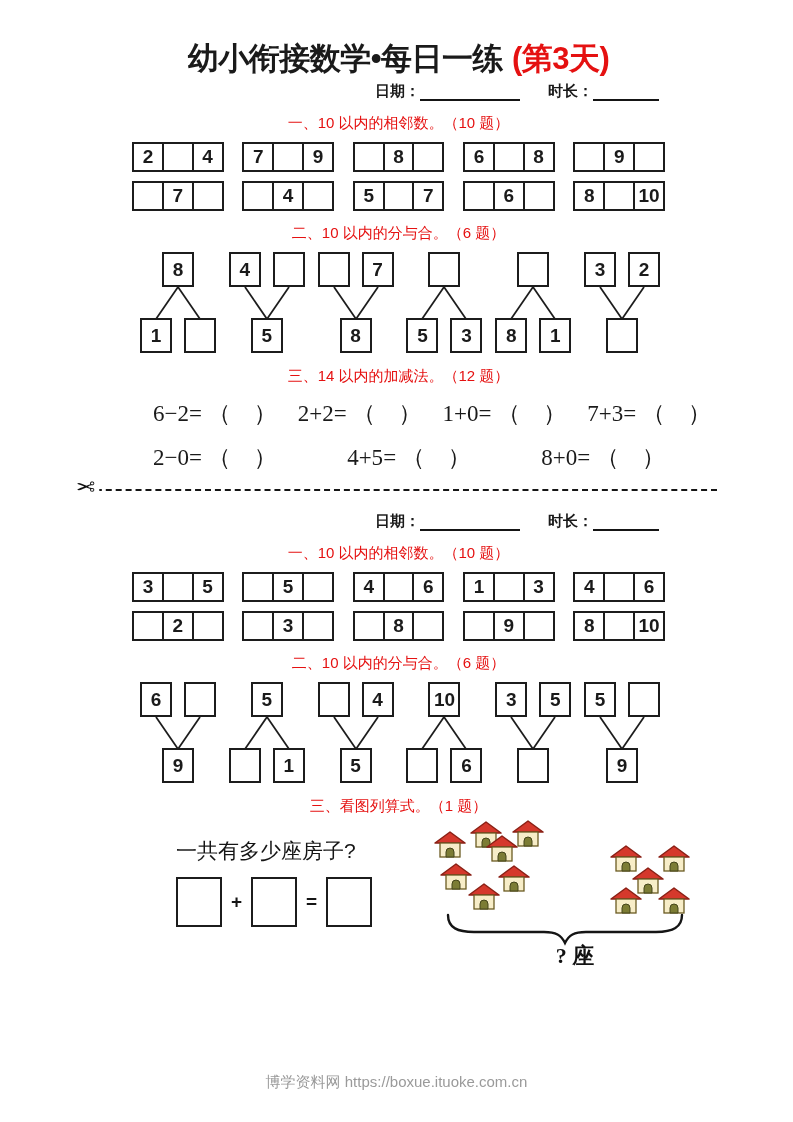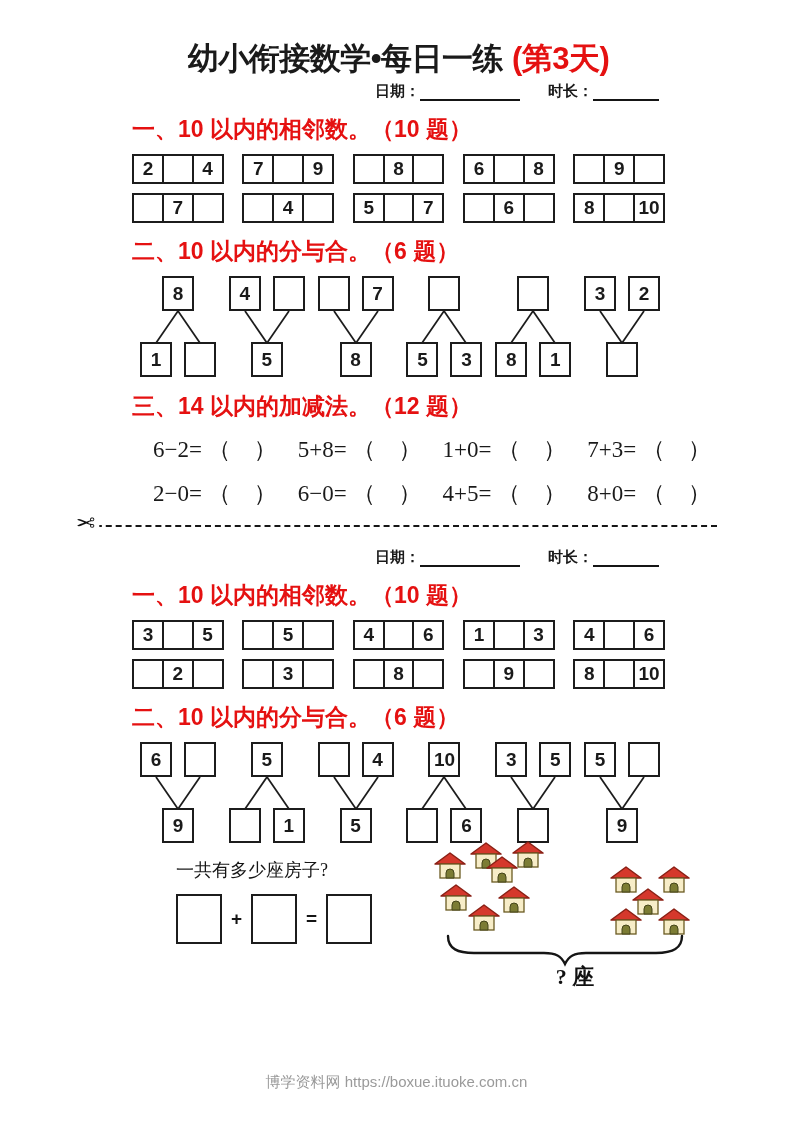--- a/index.html
+++ b/index.html
@@ -14,21 +14,21 @@
   .day[data-day="1"] { padding-top:6px; }
 
   .title { text-align:center; font-size:31px; font-weight:bold; letter-spacing:-0.5px; line-height:1.2; white-space:nowrap; }
   .title .red { color:var(--accent-red,#e51111); margin-left:9px; }
 
   .meta { text-align:right; font-size:15px; font-weight:bold; margin-top:5px; padding-right:6px; white-space:nowrap; }
   .blank { display:inline-block; border-bottom:2px solid #151515; height:15px; vertical-align:bottom; }
   .blank-date { width:100px; margin-right:28px; }
   .blank-dur  { width:66px; }
 
-  .sec { color:var(--accent-red,#e51111); font-size:23px; font-weight:bold; margin:13px 0 9px; white-space:nowrap; }
+  .sec { color:var(--accent-red,#e51111); font-size:15px; font-weight:normal; margin:13px 0 9px; white-space:nowrap;text-align:center; }
 
   .nrow { display:flex; justify-content:space-between; margin-bottom:9px; }
   .ngroup { display:flex; }
   .ncell {
     width:32px; height:30px; border:2.2px solid #1c1c1c; margin-left:-2.2px;
     display:flex; align-items:center; justify-content:center;
     font-size:19px; font-weight:bold; background:#fff;
   }
   .ncell:first-child { margin-left:0; }
 
@@ -47,21 +47,21 @@
   .expr { display:inline-block; min-width:57px; text-align:right;margin-top:6px; }
 
   .cutline { position:relative; margin:16px 28px 10px; border-top:2.5px dashed #161616; height:0; }
   .scissors {
     position:absolute; left:-4px; top:-15px; font-size:23px; line-height:1;
     display:inline-block; transform:scaleX(-1); background:#fff; padding:0 4px; color:#111;
   }
 
   .picture-row { display:flex; align-items:flex-start; margin-top:2px; }
   .pic-left { margin-left:44px; width:232px; flex:none; }
-  .question { font-size:18px; margin:12px 0 12px; color:#151515;font-family:Liberation Serif, serif; }
+  .question { font-size:21px; margin:12px 0 12px; color:#151515; }
   .eq-boxes { display:flex; align-items:center; }
   .pbox { width:46px; height:50px; border:2.2px solid #1c1c1c; background:#fff; flex:none; }
   .op { font-size:19px; font-weight:bold; margin:0 9px; color:#151515; }
 
   .houses { position:relative; width:302px; height:156px; margin-left:16px; margin-top:-8px; flex:none; }
   .house { position:absolute; width:32px; height:28px; }
   .brace { position:absolute; left:16px; top:96px; }
   .brace-label {
     position:absolute; left:0; right:0; top:124px; text-align:center;
     font-size:22px; font-weight:bold; font-family:"Liberation Serif", serif; color:#111;
@@ -197,27 +197,26 @@
           <div class="cbox" style="top: 0px; left: 8px;">3</div>
           <div class="cbox" style="top: 0px; left: 52px;">2</div>
           <div class="cbox" style="top: 66px; left: 30px;"></div>
         </div>
       </div>
 
     <h2 class="sec">三、14 以内的加减法。（12 题）</h2>
     <div class="arith">
         <div class="arow">
           <span class="acell"><span class="expr">6−2</span><span class="esuf">= （　）</span></span>
-          <span class="acell"><span class="expr">5+8</span><span class="esuf">= （　）</span></span>
+          <span class="acell"><span class="expr">2+2</span><span class="esuf">= （　）</span></span>
           <span class="acell"><span class="expr">1+0</span><span class="esuf">= （　）</span></span>
           <span class="acell"><span class="expr">7+3</span><span class="esuf">= （　）</span></span>
         </div>
         <div class="arow">
           <span class="acell"><span class="expr">2−0</span><span class="esuf">= （　）</span></span>
-          <span class="acell"><span class="expr">6−0</span><span class="esuf">= （　）</span></span>
           <span class="acell"><span class="expr">4+5</span><span class="esuf">= （　）</span></span>
           <span class="acell"><span class="expr">8+0</span><span class="esuf">= （　）</span></span>
         </div>
       </div>
   </section>
 
   <div class="cutline">
     <span class="scissors">✂</span>
   </div>
 
@@ -336,20 +335,21 @@
           <svg class="clines" width="92" height="102">
             <line x1="24" y1="35" x2="46" y2="67"></line>
             <line x1="68" y1="35" x2="46" y2="67"></line>
           </svg>
           <div class="cbox" style="top: 0px; left: 8px;">5</div>
           <div class="cbox" style="top: 0px; left: 52px;"></div>
           <div class="cbox" style="top: 66px; left: 30px;">9</div>
         </div>
       </div>
 
+    <h2 class="sec">三、看图列算式。（1 题）</h2>
     <div class="picture-row">
       <div class="pic-left">
         <div class="question">一共有多少座房子?</div>
         <div class="eq-boxes">
           <div class="pbox"></div>
           <span class="op">+</span>
           <div class="pbox"></div>
           <span class="op">=</span>
           <div class="pbox"></div>
         </div>

